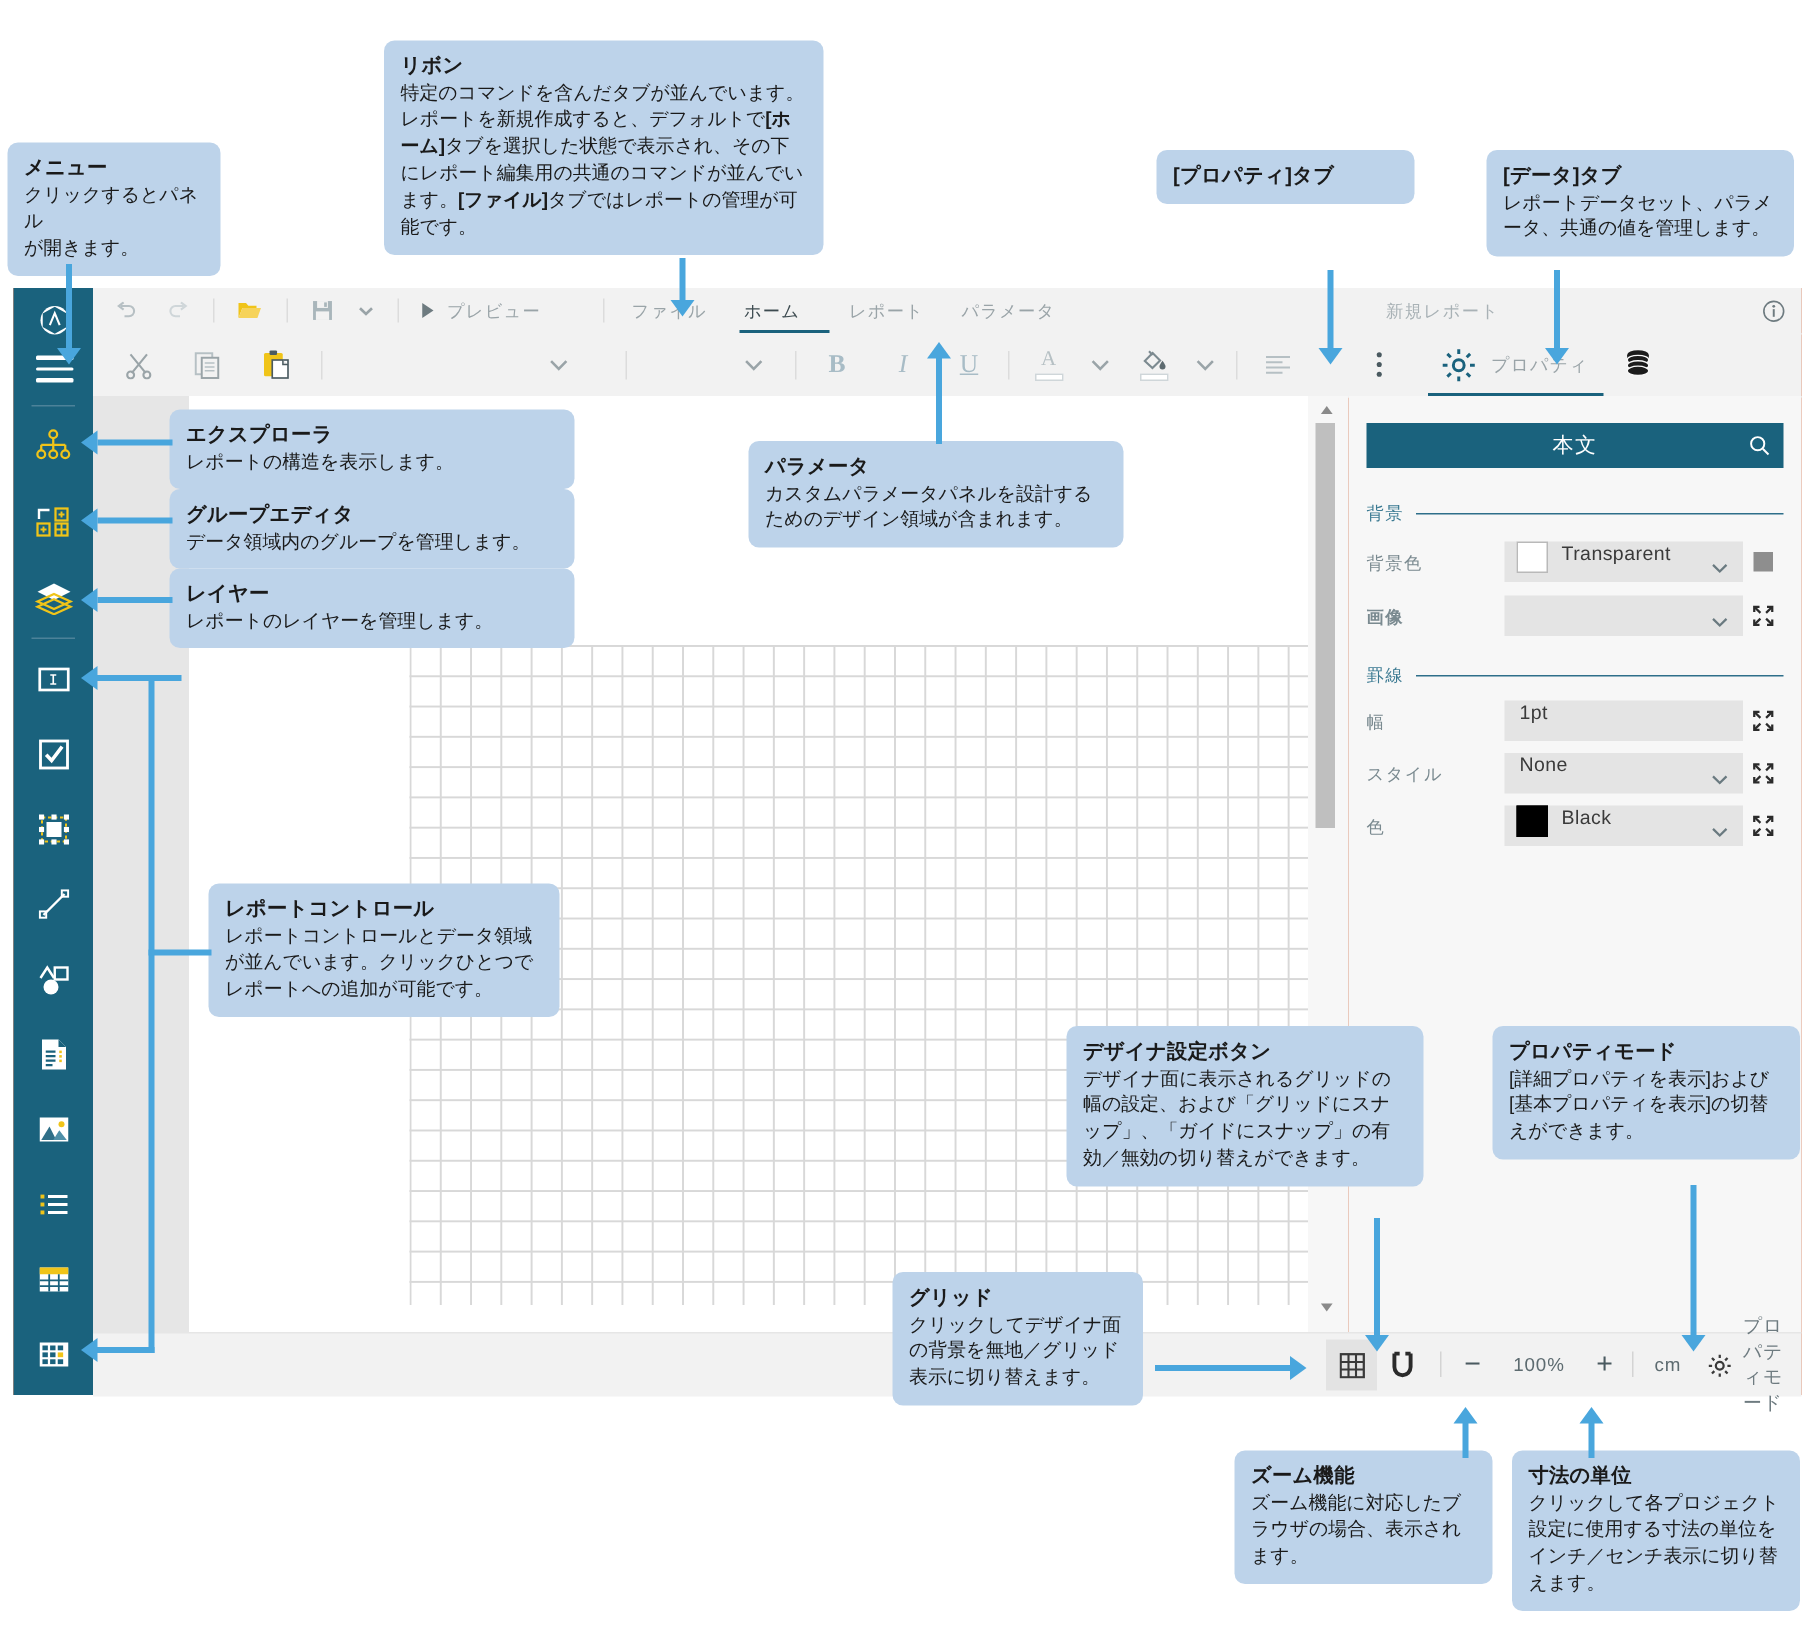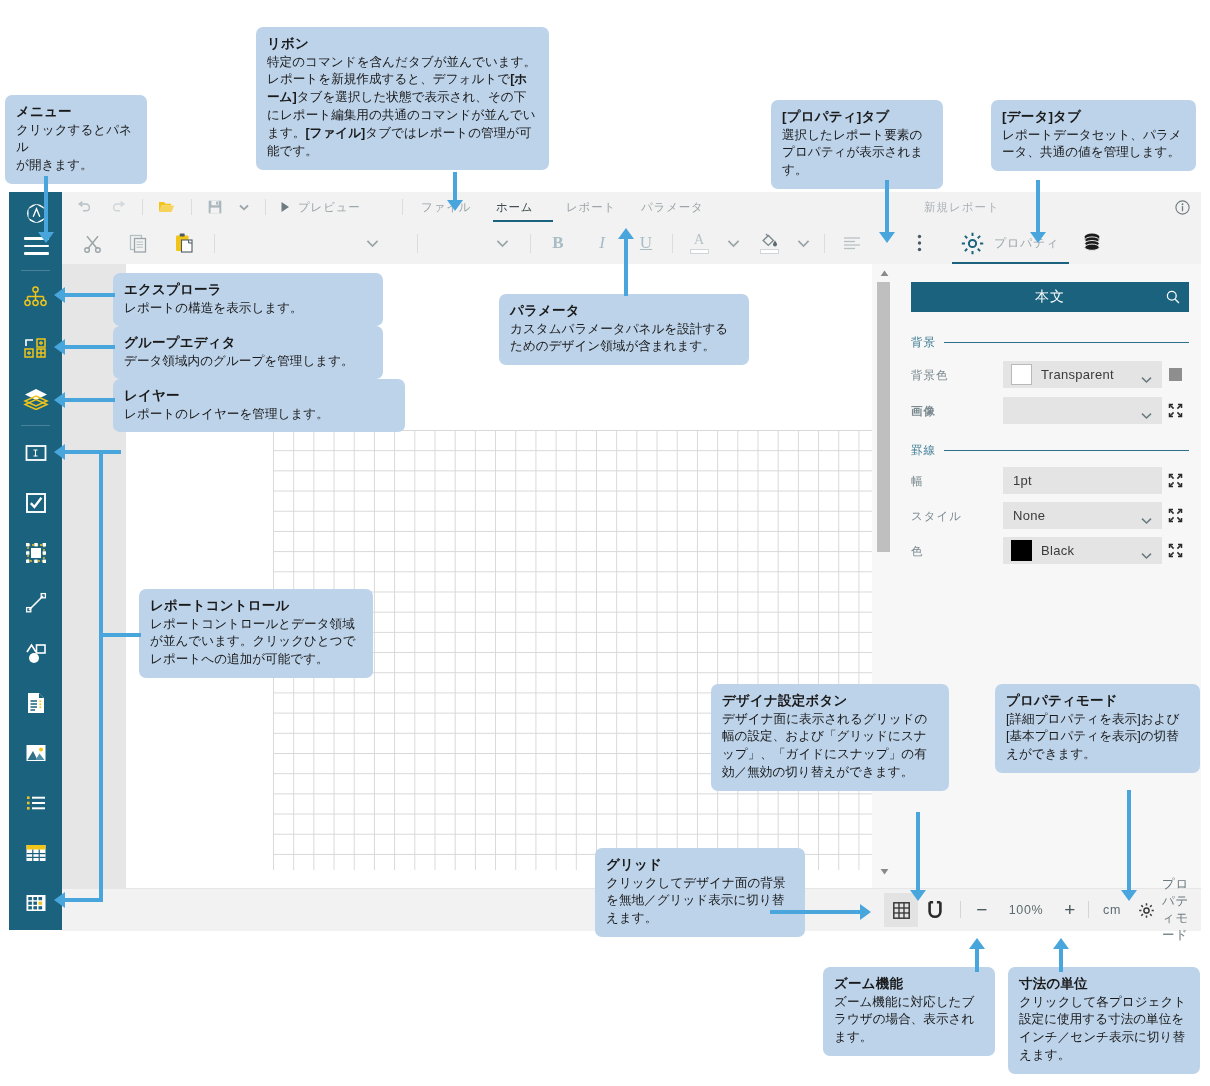--- a/index.html
+++ b/index.html
@@ -55,21 +55,21 @@
 
   
   #props-panel{position:absolute;left:890px;top:72px;width:302px;height:624px;background:#f7f7f7;}
   #props-header{position:absolute;left:12px;top:18px;width:278px;height:30px;background:#1a627d;display:flex;align-items:center;justify-content:center;}
   #props-header-title{color:#fff;font-size:14px;letter-spacing:1px;}
   #props-search-icon{position:absolute;right:9px;top:8px;}
   .sec-row{position:absolute;left:12px;height:16px;display:flex;align-items:center;width:278px;}
   .sec-label{font-size:11.5px;color:#3d7b93;letter-spacing:1px;white-space:nowrap;}
   .sec-rule{flex:1;height:1px;background:#2e6f8a;margin-left:8px;}
   .prop-label{position:absolute;left:12px;font-size:11.5px;color:#7a8a90;letter-spacing:1px;}
-  .prop-field{position:absolute;height:27px;background:#e4e4e4;display:flex;align-items:center;}
+  .prop-field{position:absolute;height:27px;background:#e4e4e4;display:flex;}
   .pf-text{font-size:13px;color:#3a3a3a;letter-spacing:.3px;}
   .chev{position:absolute;right:10px;top:9px;}
   .expand{position:absolute;width:16px;height:16px;cursor:pointer;}
   .swatch{width:19px;height:19px;border:1px solid #b9b9b9;margin-left:8px;margin-right:9px;background:#fff;}
 
   
   #statusbar{position:absolute;left:53px;top:696px;width:1139px;height:42px;background:#f2f2f2;border-top:1px solid #e6e6e6;}
   .sb-btn{position:absolute;top:4px;height:34px;display:flex;align-items:center;justify-content:center;cursor:pointer;}
   .sb-div{position:absolute;top:12px;width:1px;height:17px;background:#d4d4d4;}
   .sb-text{font-size:12.5px;color:#5d6b70;letter-spacing:.6px;}
@@ -673,21 +673,20 @@
   <div class="co-title">リボン</div>
   <div class="co-body">特定のコマンドを含んだタブが並んでいます。レポートを新規作成すると、デフォルトで<b>[ホーム]</b>タブを選択した状態で表示され、その下にレポート編集用の共通のコマンドが並んでいます。<b>[ファイル]</b>タブではレポートの管理が可能です。</div>
 </div>
 <div class="arrow">
   <div class="ar-line" style="left:453px;top:172px;width:4px;height:32px;"></div>
   <div class="ar-head ah-down" style="position:absolute;left:447px;top:200px;"></div>
 </div>
 
 <div class="callout" style="left:771px;top:100px;width:172px;">
   <div class="co-title">[プロパティ]タブ</div>
-  <div class="co-body">選択したレポート要素のプロパティが表示されます。</div>
 </div>
 <div class="arrow">
   <div class="ar-line" style="left:885px;top:180px;width:4px;height:56px;"></div>
   <div class="ar-head ah-down" style="position:absolute;left:879px;top:232px;"></div>
 </div>
 
 <div class="callout" style="left:991px;top:100px;width:205px;">
   <div class="co-title">[データ]タブ</div>
   <div class="co-body">レポートデータセット、パラメータ、共通の値を管理します。</div>
 </div>
@@ -707,21 +706,21 @@
 
 <div class="callout" style="left:113px;top:326px;width:270px;">
   <div class="co-title">グループエディタ</div>
   <div class="co-body">データ領域内のグループを管理します。</div>
 </div>
 <div class="arrow">
   <div class="ar-line" style="left:65px;top:345px;width:50px;height:4px;"></div>
   <div class="ar-head ah-left" style="position:absolute;left:54px;top:339px;"></div>
 </div>
 
-<div class="callout" style="left:113px;top:379px;width:292px;">
+<div class="callout" style="left:113px;top:379px;width:270px;">
   <div class="co-title">レイヤー</div>
   <div class="co-body">レポートのレイヤーを管理します。</div>
 </div>
 <div class="arrow">
   <div class="ar-line" style="left:65px;top:398px;width:50px;height:4px;"></div>
   <div class="ar-head ah-left" style="position:absolute;left:54px;top:392px;"></div>
 </div>
 
 <div class="callout" style="left:499px;top:294px;width:250px;">
   <div class="co-title">パラメータ</div>
@@ -762,21 +761,21 @@
 
 <div class="callout" style="left:995px;top:684px;width:205px;">
   <div class="co-title">プロパティモード</div>
   <div class="co-body">[詳細プロパティを表示]および[基本プロパティを表示]の切替えができます。</div>
 </div>
 <div class="arrow">
   <div class="ar-line" style="left:1127px;top:790px;width:4px;height:104px;"></div>
   <div class="ar-head ah-down" style="position:absolute;left:1121px;top:890px;"></div>
 </div>
 
-<div class="callout" style="left:595px;top:848px;width:210px;">
+<div class="callout" style="left:595px;top:848px;width:167px;">
   <div class="co-title">グリッド</div>
   <div class="co-body">クリックしてデザイナ面の背景を無地／グリッド表示に切り替えます。</div>
 </div>
 <div class="arrow">
   <div class="ar-line" style="left:770px;top:910px;width:93px;height:4px;"></div>
   <div class="ar-head ah-right" style="position:absolute;left:860px;top:904px;"></div>
 </div>
 
 <div class="callout" style="left:823px;top:967px;width:172px;">
   <div class="co-title">ズーム機能</div>

